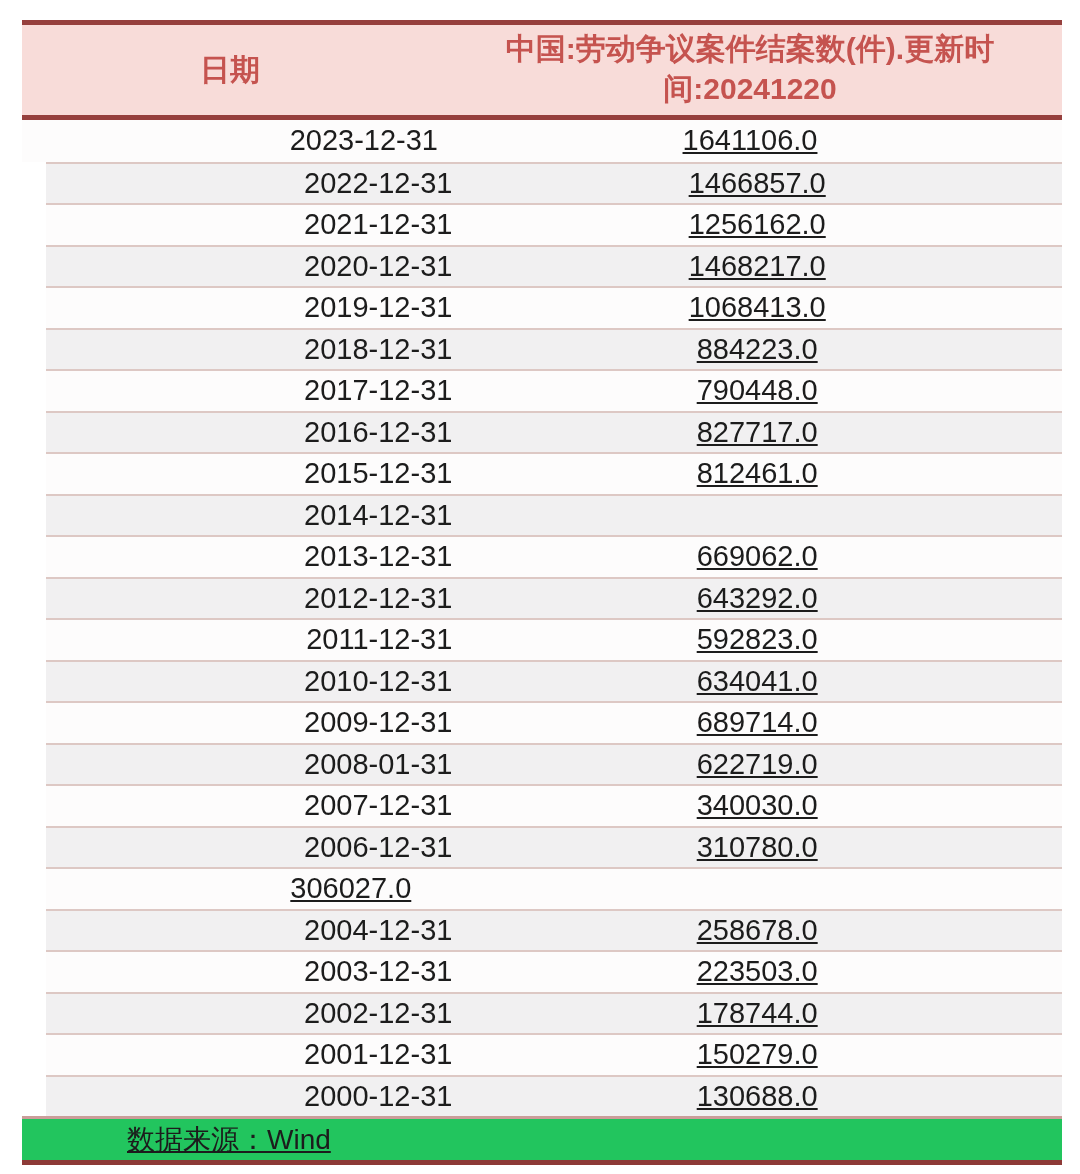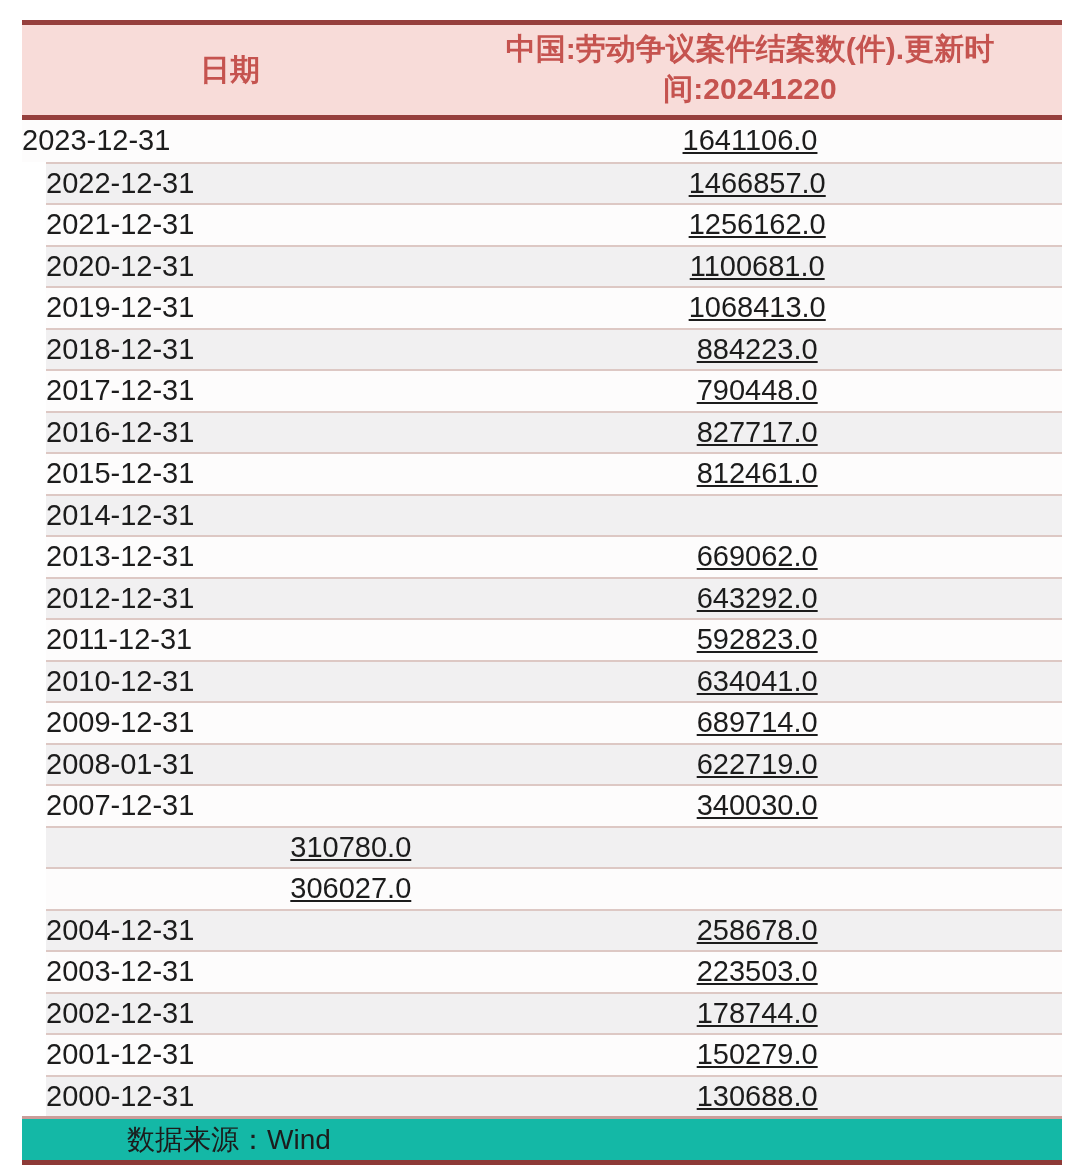--- a/index.html
+++ b/index.html
@@ -56,36 +56,37 @@
   }
   .tbody .row + .row{
     border-top:2px solid var(--separator);
     margin-left:24px;
   }
   .tbody .row:nth-child(even){
     background:var(--row-alt);
   }
   .cell-date{
     width:40%;
-    text-align:left;
+    text-align:right;
   }
   .cell-value{
     width:60%;
     text-align:center;
     text-decoration:underline;
   }
   .tfoot{
     display:flex;
     align-items:center;
     height:49px;
     border-top:3px solid var(--footer-sep);
     border-bottom:5px solid var(--bottom-line);
-    background:#14b8a6;
+    background:#22c55e;
     font-size:28px;
     padding-left:105px;
+    text-decoration:underline;
   }
 </style>
 </head>
 <body>
 
 <div class="table-wrap">
   <div class="thead">
     <div class="th-date">日期</div>
     <div class="th-value">中国:劳动争议案件结案数(件).更新时间:20241220</div>
   </div>
@@ -98,21 +99,21 @@
       <div class="row">
         <div class="cell-date">2022-12-31</div>
         <div class="cell-value">1466857.0</div>
       </div>
       <div class="row">
         <div class="cell-date">2021-12-31</div>
         <div class="cell-value">1256162.0</div>
       </div>
       <div class="row">
         <div class="cell-date">2020-12-31</div>
-        <div class="cell-value">1100681.0</div>
+        <div class="cell-value">1468217.0</div>
       </div>
       <div class="row">
         <div class="cell-date">2019-12-31</div>
         <div class="cell-value">1068413.0</div>
       </div>
       <div class="row">
         <div class="cell-date">2018-12-31</div>
         <div class="cell-value">884223.0</div>
       </div>
       <div class="row">
@@ -152,20 +153,21 @@
       </div>
       <div class="row">
         <div class="cell-date">2008-01-31</div>
         <div class="cell-value">622719.0</div>
       </div>
       <div class="row">
         <div class="cell-date">2007-12-31</div>
         <div class="cell-value">340030.0</div>
       </div>
       <div class="row">
+        <div class="cell-date">2006-12-31</div>
         <div class="cell-value">310780.0</div>
       </div>
       <div class="row">
         <div class="cell-value">306027.0</div>
       </div>
       <div class="row">
         <div class="cell-date">2004-12-31</div>
         <div class="cell-value">258678.0</div>
       </div>
       <div class="row">

